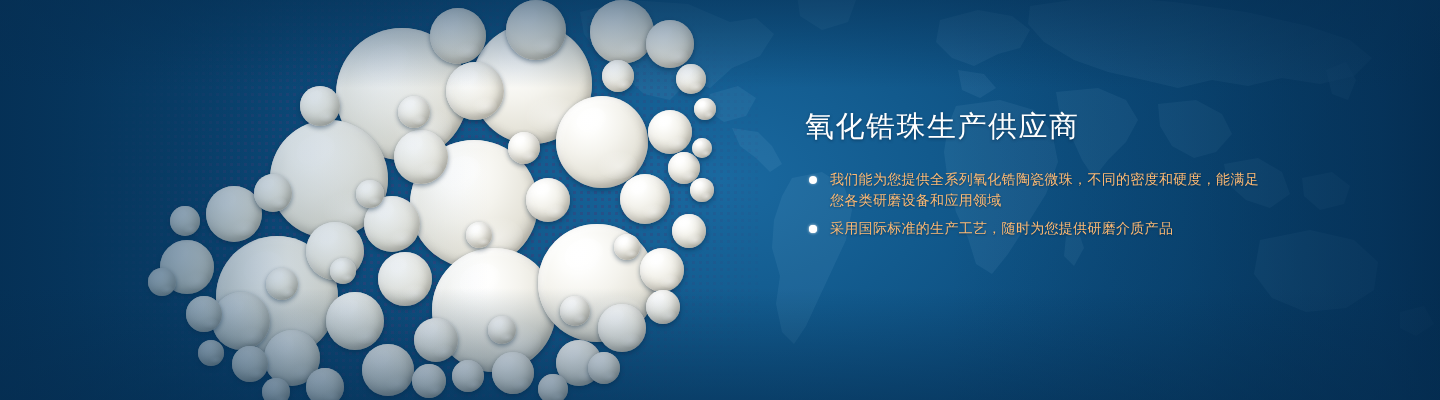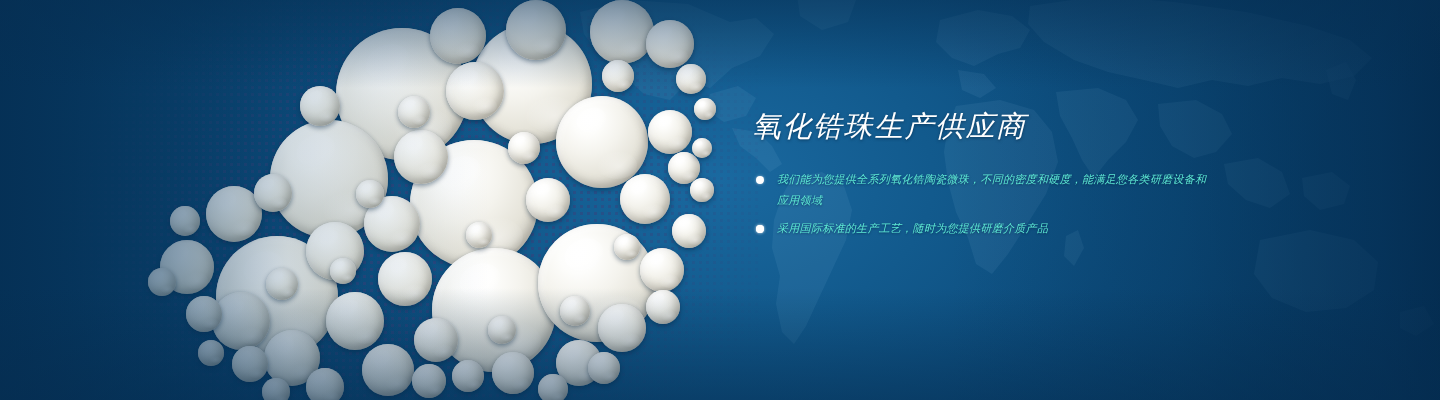--- a/index.html
+++ b/index.html
@@ -88,44 +88,43 @@
     position:absolute;
     right:12%; bottom:10%;
     width:44%; height:30%;
     border-radius:50%;
     background:radial-gradient(ellipse at 55% 55%, rgba(255,255,255,.40) 0%, rgba(255,255,255,0) 72%);
   }
 
   
   .text-panel{
     position:absolute;
-    left:752px; top:106px;
+    left:805px; top:106px;
     width:460px;
-    font-style:italic;
   }
   .banner-title{
     font-size:29px;
     line-height:40px;
     color:#ffffff;
     font-weight:400;
     letter-spacing:1.5px;
     text-shadow:0 1px 3px rgba(2,28,52,.55);
     white-space:nowrap;
   }
   .bullet-list{
     margin-top:23px;
     list-style:none;
   }
   .bullet-item{
     position:relative;
     padding-left:25px;
     margin-bottom:7px;
-    font-size:11px;
+    font-size:14px;
     line-height:21px;
-    color:#5eead4;
+    color:#fdba74;
     letter-spacing:.3px;
     text-shadow:0 1px 2px rgba(2,28,52,.5);
   }
   .bullet-item:last-child{ margin-bottom:0; }
   .bullet-dot{
     position:absolute;
     left:4px; top:6.5px;
     width:8px; height:8px;
     border-radius:50%;
     background:#ffffff;

